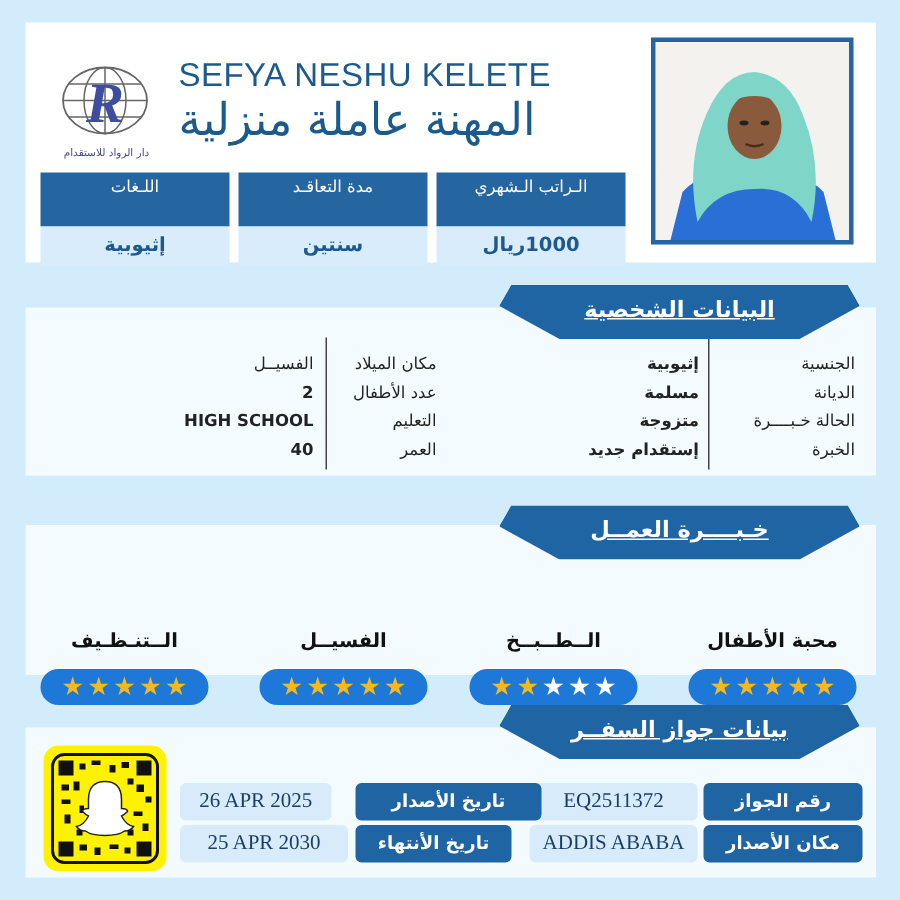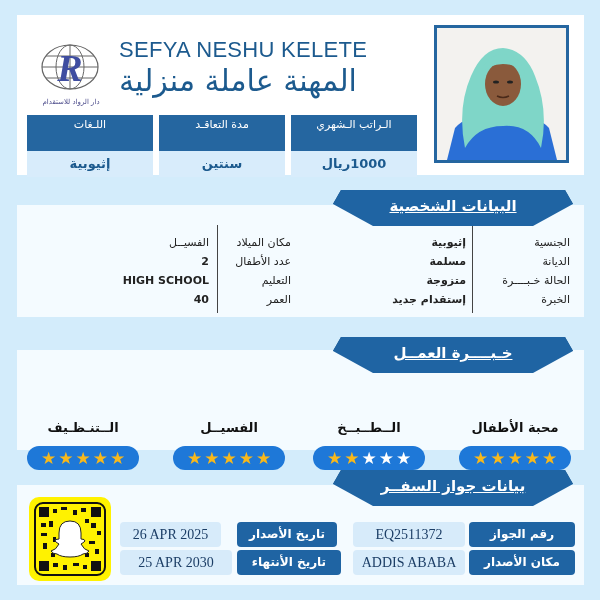--- a/index.html
+++ b/index.html
@@ -206,21 +206,21 @@
           <rect x="56" y="22" width="4" height="4"></rect>
           <rect x="24" y="40" width="3" height="5"></rect>
           <rect x="56" y="56" width="4" height="4"></rect>
       </g>
       <path d="M41 24 Q52 24 52 36 L52 42 Q56 42 56 44 Q54 46 52 47 Q55 53 60 54 Q58 57 54 57 Q50 60 41 60 Q32 60 28 57 Q24 57 22 54 Q27 53 30 47 Q28 46 26 44 Q26 42 30 42 L30 36 Q30 24 41 24 Z" fill="#fff" stroke="#222" stroke-width="1"></path>
     </svg>
   </div>
 
   <div class="pp h" style="left:452px; top:37px; width:106px">رقم الجواز</div>
   <div class="pp v" style="left:336px; top:37px; width:112px">EQ2511372</div>
-  <div class="pp h" style="left:220px; top:37px; width:100px">تاريخ الأصدار</div>
+  <div class="pp h" style="left:220px; top:37px; width:124px">تاريخ الأصدار</div>
   <div class="pp v" style="left:103px; top:37px; width:101px">26 APR 2025</div>
 
   <div class="pp v" style="left:336px; top:65px; width:112px">ADDIS ABABA</div>
   <div class="pp h" style="left:452px; top:65px; width:106px">مكان الأصدار</div>
   <div class="pp h" style="left:220px; top:65px; width:104px">تاريخ الأنتهاء</div>
   <div class="pp v" style="left:103px; top:65px; width:112px">25 APR 2030</div>
 </div>
 <div class="ribbon" style="left:333px; top:470px">
   <svg width="240" height="36" viewBox="0 0 240 36">
     <polygon points="0,14 8,0 18,14" fill="#124c80"></polygon>

